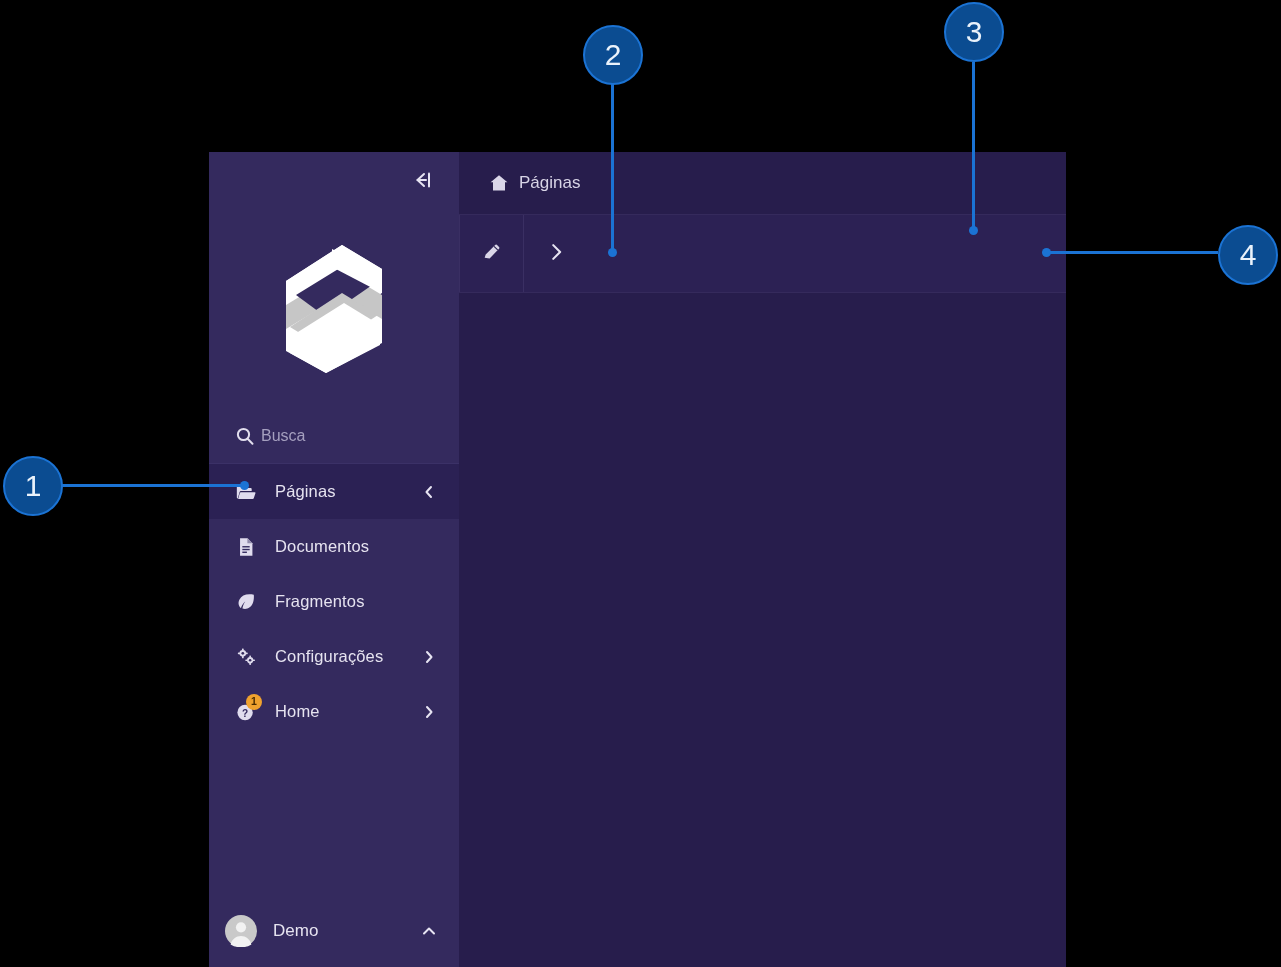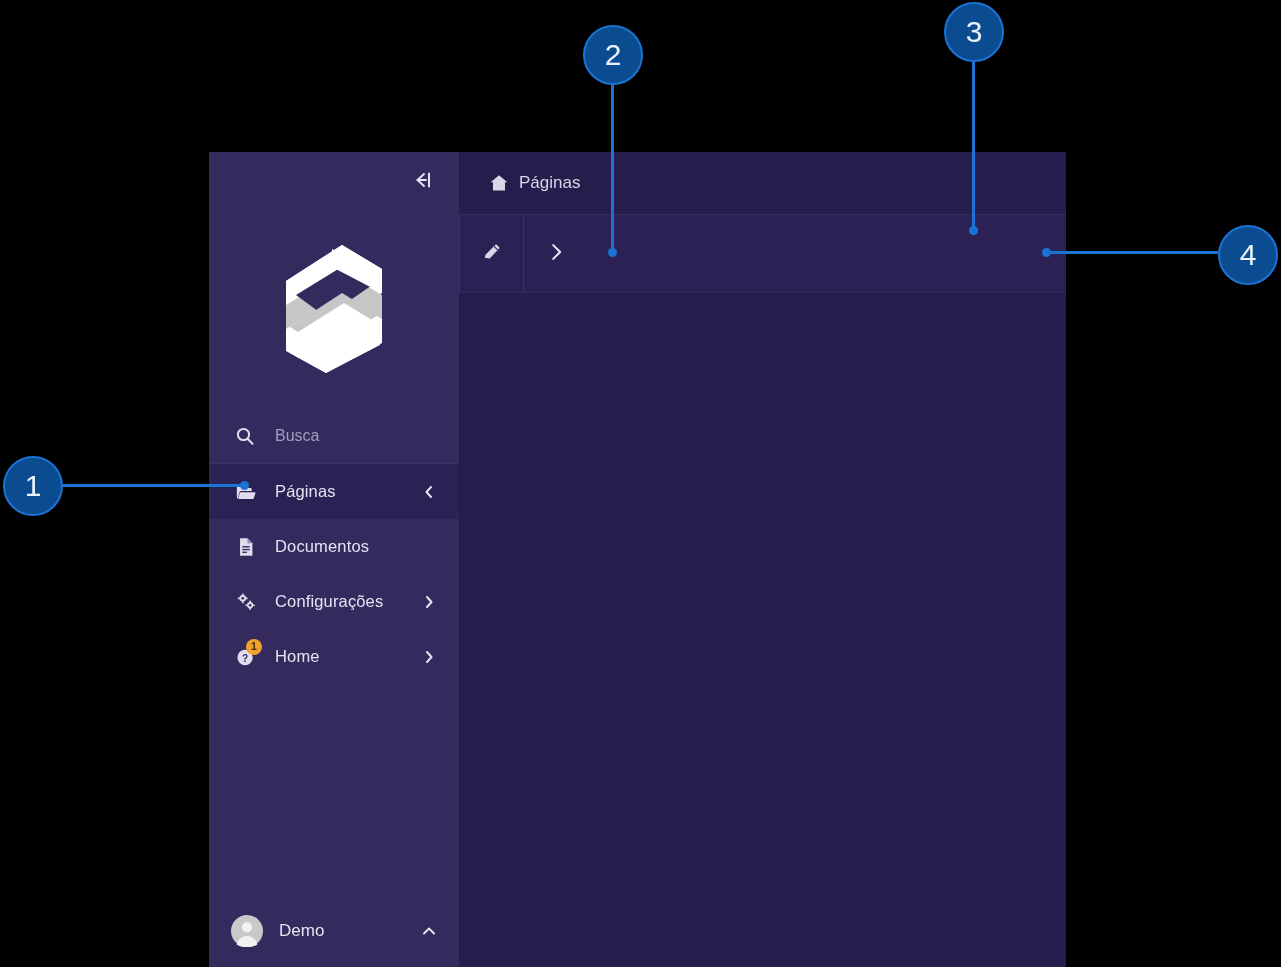--- a/index.html
+++ b/index.html
@@ -32,21 +32,21 @@
   }
   .collapse-icon{ width:24px; height:24px; display:block; cursor:pointer; }
 
   .logo-wrap{
     height:200px; display:flex; align-items:center; justify-content:center;
   }
   .logo-svg{ width:104px; height:134px; display:block; }
 
   .search-row{
     height:56px; display:flex; align-items:center;
-    padding:0 16px 0 26px; gap:20px;
+    padding:0 16px 0 26px; gap:6px;
     border-bottom:1px solid #3B3167;
   }
   .search-icon{ width:20px; height:20px; flex:none; }
   .search-input{
     background:transparent; border:none; outline:none;
     color:#C9C4DC; font-size:16px; font-family:"Liberation Sans", sans-serif;
     width:100%;
   }
   .search-input::placeholder{ color:#A59FBF; }
 
@@ -68,21 +68,21 @@
     background:#F0A22E; color:#4a2c00;
     font-size:10.5px; font-weight:bold;
     display:flex; align-items:center; justify-content:center;
     line-height:1;
   }
 
   .nav-spacer{ flex:1; }
 
   .user-row{
     height:72px; display:flex; align-items:center;
-    padding:0 16px 0 22px; gap:16px;
+    padding:0 16px 0 16px; gap:16px;
     color:#E6E3F0; font-size:17px; cursor:pointer;
   }
   .avatar{ width:32px; height:32px; border-radius:50%; flex:none; }
   .user-name{ flex:1; }
   .user-chev{ width:16px; height:16px; margin-right:6px; flex:none; }
 
   
   .content{
     flex:1; height:100%;
     background:#271D4C;
@@ -209,20 +209,28 @@
               <path d="M5.5 2.5h8.2L19 7.9v13.6H5.5z" fill="#E0DCEE"></path>
               <path d="M13.5 2.7v5.1H18.8" fill="#342A5E" opacity="0.45"></path>
               <rect x="8" y="11" width="8" height="1.5" fill="#342A5E"></rect>
               <rect x="8" y="14" width="8" height="1.5" fill="#342A5E"></rect>
               <rect x="8" y="17" width="5" height="1.5" fill="#342A5E"></rect>
             </svg>
           </span>
           <span class="nav-label">Documentos</span>
         </div>
 
+        <div class="nav-item">
+          <span class="nav-ico">
+            <svg viewBox="0 0 24 24" width="22" height="22">
+              <path d="M20.5 4.2c-7.4-1.6-13.2.6-15.6 5-2 3.7-.8 7.6 1.6 9.4 0 0 1.2-4.2 4.6-7.2 0 0-2.2 3.4-3 7.8 4.6 1.6 9.6-1 11.4-6 1.1-3 1.3-6.2 1-9z" fill="#E0DCEE"></path>
+            </svg>
+          </span>
+          <span class="nav-label">Fragmentos</span>
+        </div>
 
 
         <div class="nav-item">
           <span class="nav-ico">
             <svg viewBox="0 0 24 24" width="22" height="22">
               <path d="M8.2 2.2l.5 1.7 1.8.4.9-1.5 1.9 1.1-.6 1.7 1.3 1.3 1.7-.6 1.1 1.9-1.5.9.4 1.8 1.7.5v2.2l-1.7.5-.4 1.8 1.5.9-1.1 1.9-1.7-.6-1.3 1.3.6 1.7-1.9 1.1-.9-1.5-1.8.4-.5 1.7H6l-.5-1.7-1.8-.4-.9 1.5" fill="none" stroke="#E0DCEE" stroke-width="0"></path>
               <circle cx="8.5" cy="8" r="3.6" fill="#E0DCEE"></circle>
               <circle cx="8.5" cy="8" r="1.5" fill="#342A5E"></circle>
               <rect x="7.6" y="2.6" width="1.9" height="2.6" rx=".7" fill="#E0DCEE"></rect>
               <rect x="7.6" y="10.8" width="1.9" height="2.6" rx=".7" fill="#E0DCEE"></rect>

